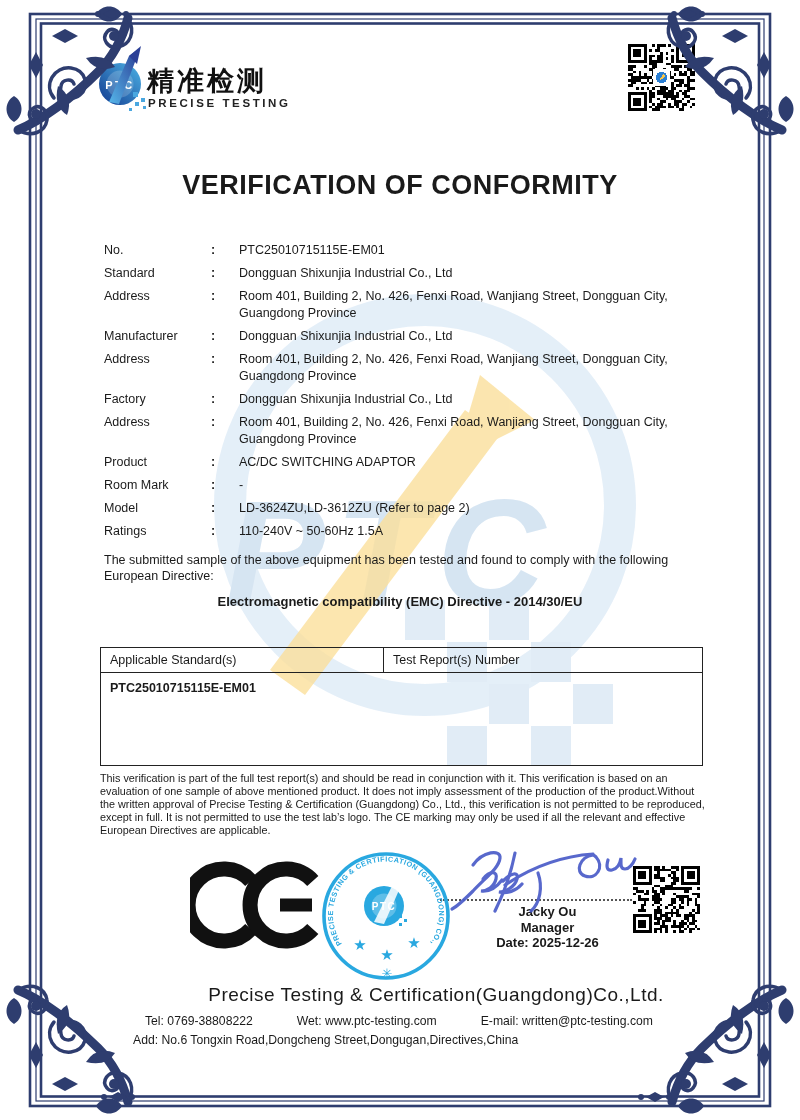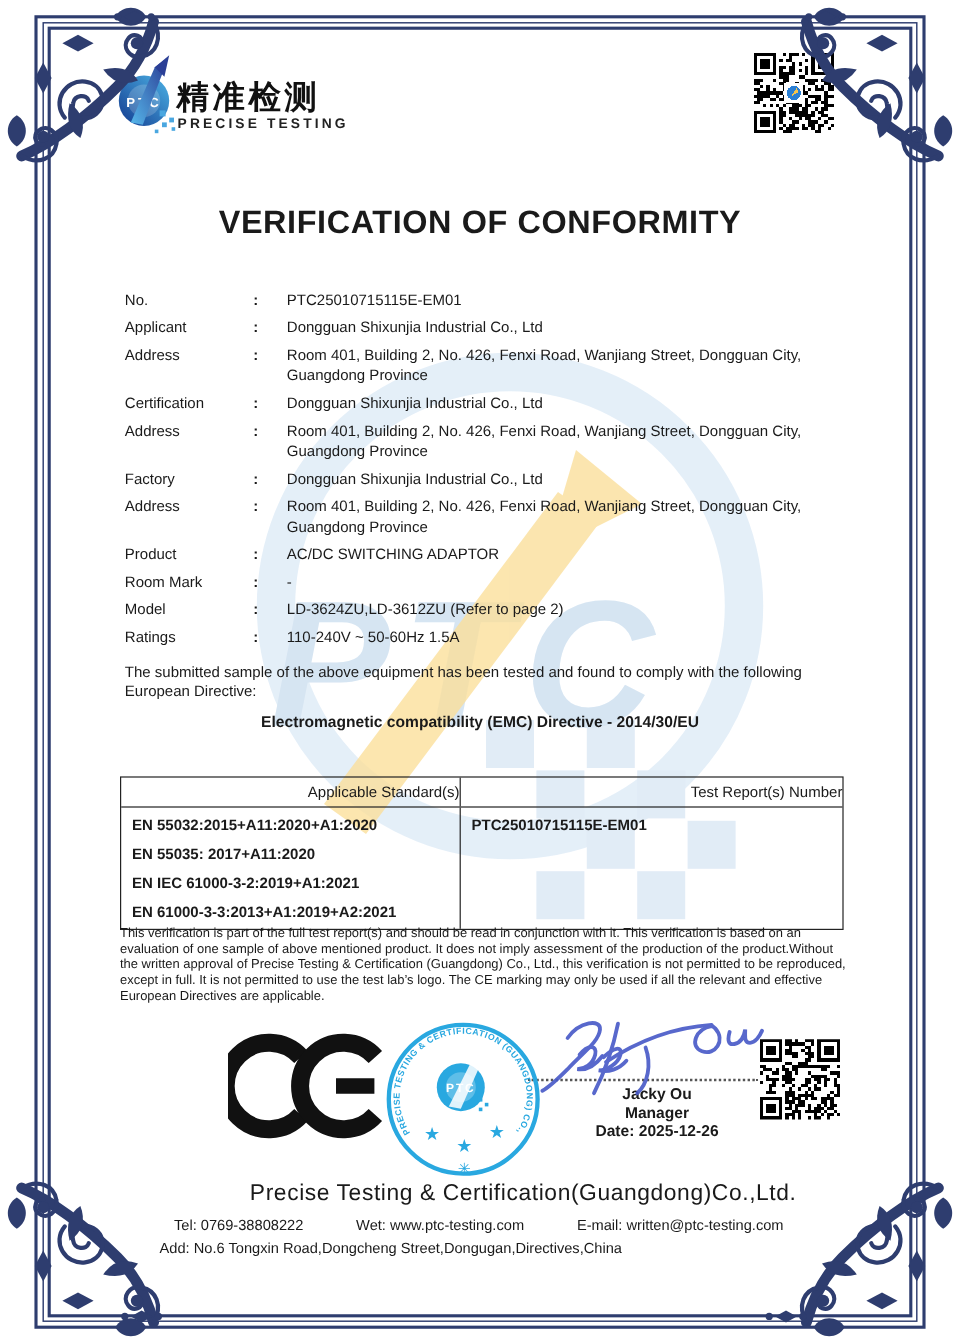--- a/index.html
+++ b/index.html
@@ -24,21 +24,21 @@
   .fields{left:104px;top:242px;width:600px;z-index:2;font-size:12.5px;line-height:17px;}
   .row{display:grid;grid-template-columns:107px 28px 1fr;margin-bottom:6px;}
   .row .lbl{font-weight:normal;}
   .row .colon{font-weight:bold;}
   
   .statement{left:104px;top:553px;width:604px;font-size:12.5px;line-height:15.5px;z-index:2;}
   .directive{left:0;top:594px;width:100%;text-align:center;font-weight:bold;font-size:13px;z-index:2;}
   .standards-intro{left:104px;top:623px;width:604px;font-size:12.5px;z-index:2;}
   
   .std-table{left:100px;top:647px;width:601px;border:1.3px solid #222;z-index:2;background:transparent;}
-  .std-head{display:grid;grid-template-columns:283px 1fr;border-bottom:1.3px solid #222;text-align:right;}
+  .std-head{display:grid;grid-template-columns:283px 1fr;border-bottom:1.3px solid #222;}
   .std-head div{font-size:12.5px;padding:5px 0 5px 9px;}
   .std-body{display:grid;grid-template-columns:283px 1fr;min-height:92px;}
   .std-cell{padding:8px 0 6px 9px;}
   .std-cell-left{border-right:1.3px solid #222;}
   .std-line{font-weight:bold;font-size:12.5px;line-height:15px;margin-bottom:9px;}
   .std-line:last-child{margin-bottom:0;}
   .report-num{font-weight:bold;font-size:12.5px;}
   
   .disclaimer{left:100px;top:772px;width:612px;font-size:10.8px;line-height:13px;z-index:2;}
   
@@ -368,31 +368,31 @@
 
   <div class="abs title">VERIFICATION OF CONFORMITY</div>
 
   <div class="abs fields">
     <div class="row">
         <span class="lbl">No.</span>
         <span class="colon">:</span>
         <span class="val">PTC25010715115E-EM01</span>
       </div>
     <div class="row">
-        <span class="lbl">Applicant</span>
+        <span class="lbl">Standard</span>
         <span class="colon">:</span>
         <span class="val">Dongguan Shixunjia Industrial Co., Ltd</span>
       </div>
     <div class="row">
         <span class="lbl">Address</span>
         <span class="colon">:</span>
         <span class="val">Room 401, Building 2, No. 426, Fenxi Road, Wanjiang Street, Dongguan City, Guangdong Province</span>
       </div>
     <div class="row">
-        <span class="lbl">Certification</span>
+        <span class="lbl">Manufacturer</span>
         <span class="colon">:</span>
         <span class="val">Dongguan Shixunjia Industrial Co., Ltd</span>
       </div>
     <div class="row">
         <span class="lbl">Address</span>
         <span class="colon">:</span>
         <span class="val">Room 401, Building 2, No. 426, Fenxi Road, Wanjiang Street, Dongguan City, Guangdong Province</span>
       </div>
     <div class="row">
         <span class="lbl">Factory</span>
@@ -428,26 +428,20 @@
 
   <div class="abs statement">The submitted sample of the above equipment has been tested and found to comply with the following European Directive:</div>
   <div class="abs directive">Electromagnetic compatibility (EMC) Directive - 2014/30/EU</div>
 
   <div class="abs std-table">
     <div class="std-head">
       <div class="std-cell-left">Applicable Standard(s)</div>
       <div>Test Report(s) Number</div>
     </div>
     <div class="std-body">
-      <div class="std-cell std-cell-left">
-        <div class="std-line">EN 55032:2015+A11:2020+A1:2020</div>
-        <div class="std-line">EN 55035: 2017+A11:2020</div>
-        <div class="std-line">EN IEC 61000-3-2:2019+A1:2021</div>
-        <div class="std-line">EN 61000-3-3:2013+A1:2019+A2:2021</div>
-      </div>
       <div class="std-cell">
         <div class="report-num">PTC25010715115E-EM01</div>
       </div>
     </div>
   </div>
 
   <div class="abs disclaimer">This verification is part of the full test report(s) and should be read in conjunction with it. This verification is based on an evaluation of one sample of above mentioned product. It does not imply assessment of the production of the product.Without the written approval of Precise Testing &amp; Certification (Guangdong) Co., Ltd., this verification is not permitted to be reproduced, except in full. It is not permitted to use the test lab’s logo. The CE marking may only be used if all the relevant and effective European Directives are applicable.</div>
 
   <svg id="ce-svg" class="abs" width="135" height="95" viewBox="0 0 135 95">
     <g stroke="#111" stroke-width="15" fill="none">

